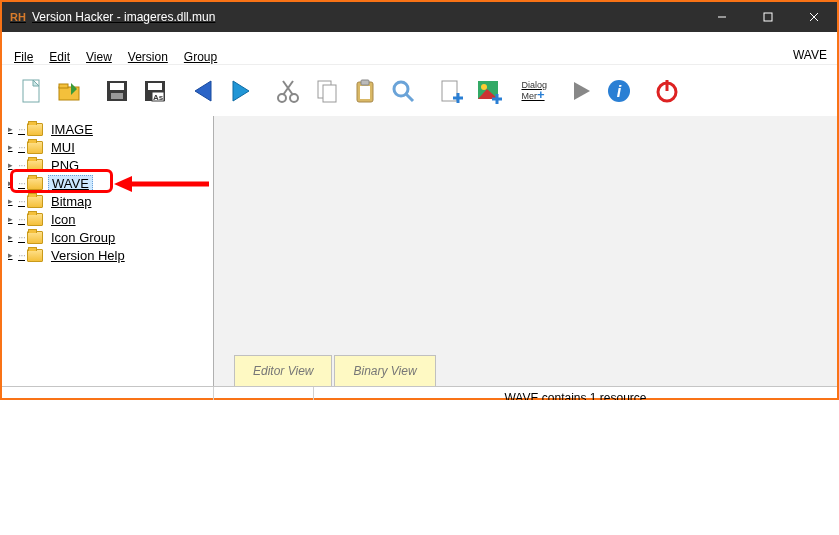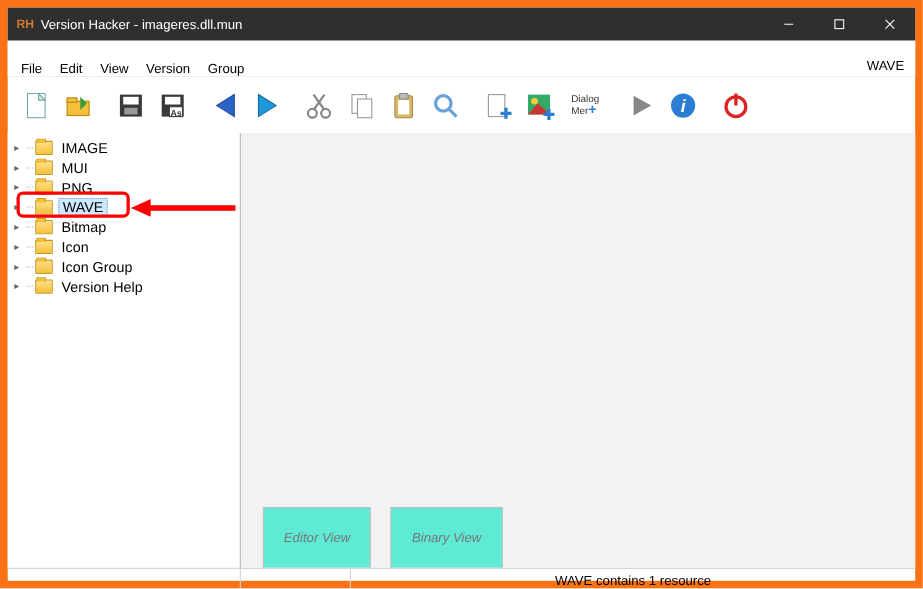--- a/index.html
+++ b/index.html
@@ -1,40 +1,40 @@
 <!DOCTYPE html>
 <html><head>
 <meta charset="utf-8">
 <style>
   * { box-sizing: border-box; margin: 0; padding: 0; font-family: "Segoe UI", Tahoma, sans-serif; }
   body { background: #fff; }
-  .window { width: 839px; height: 535px; background: #fff; border: 7px solid #f97316; position: relative; }
+  .window { width: 839px; height: 400px; background: #fff; border: 2px solid #f97316; position: relative; text-decoration: underline; }
   .titlebar { height: 30px; background: #2f2f2f; color: #fff; display: flex; align-items: center; padding-left: 8px; font-size: 12px; }
   .titlebar .logo { width: 16px; height: 16px; margin-right: 6px; font-weight: bold; font-size: 11px; display: flex; align-items: center; justify-content: center; }
   .title-text { flex: 1; }
   .win-controls { display: flex; height: 100%; }
   .win-btn { width: 46px; height: 100%; display: flex; align-items: center; justify-content: center; cursor: pointer; color: #fff; font-size: 10px; }
   .menubar { height: 22px; background: #fff; display: flex; align-items: flex-start; padding: 16px 4px; font-size: 12px; position: relative; }
   .menubar .item { padding: 2px 8px; cursor: pointer; }
   .menubar .right { position: absolute; right: 10px; font-size: 12px; }
   .toolbar { height: 52px; display: flex; align-items: center; padding: 0 8px; gap: 2px; border-top: 1px solid #eee; }
-  .tbtn { width: 36px; height: 36px; display: flex; align-items: center; justify-content: center; cursor: pointer; border: 1px solid transparent; }
+  .tbtn { width: 36px; height: 36px; display: flex; align-items: center; justify-content: flex-end; cursor: pointer; border: 1px solid transparent; }
   .sep { width: 8px; }
   .client { display: flex; height: calc(100% - 30px - 22px - 52px - 22px); }
   .tree { width: 212px; border-right: 1px solid #b0b0b0; background: #fff; padding: 4px 0; font-size: 13px; overflow: hidden; position:relative;}
   .tree-row { display: flex; align-items: center; height: 18px; padding-left: 6px; cursor: pointer; position: relative; z-index:2;}
   .tree-row .chev { width: 10px; color: #666; font-size: 9px; }
   .tree-row .dots { color: #aaa; font-size: 10px; letter-spacing: -1px; margin: 0 2px 0 0; }
   .tree-row .folder { width: 16px; height: 13px; background: linear-gradient(#ffe08a,#f4c03b); border: 1px solid #c99a1a; border-radius: 1px; margin-right: 5px; position:relative;}
   .tree-row .folder::before{content:"";position:absolute;top:-3px;left:0;width:7px;height:3px;background:#f4c03b;border:1px solid #c99a1a;border-bottom:none;border-radius:1px 1px 0 0;}
   .tree-row.selected .label-wrap { background: #cde8ff; border: 1px dotted #6aa0d8; padding: 0 3px; }
   .label-wrap { padding: 0 3px; text-align: center; }
   .content { flex: 1; background: #f2f2f2; position: relative; }
   .tabrow { position: absolute; bottom: 0; left: 20px; display: flex; }
-  .tab { font-size: 12px; padding: 20px 18px; color: #777; background: #5eead4; border: 1px solid #c0c0c0; border-bottom: none; margin-right: 18px; cursor: pointer; font-style: italic;}
+  .tab { font-size: 12px; padding: 8px 18px; color: #777; background: #fef9c3; border: 1px solid #c0c0c0; border-bottom: none; margin-right: 2px; cursor: pointer; font-style: italic;}
   .statusbar { height: 22px; border-top: 1px solid #c5c5c5; display: flex; align-items: flex-end; font-size: 12px; }
   .status-cell { border-right: 1px solid #d0d0d0; height: 100%; display: flex; align-items: center; padding: 0 8px; }
   .status-cell.first { width: 212px; }
   .status-cell.mid { flex: 1; justify-content: center; border-right: none;}
   
   .highlight-box { position: absolute; border: 3px solid #ff0000; border-radius: 6px; left: 8px; top: 53px; width: 103px; height: 24px; pointer-events: none; z-index:5;}
   .arrow { position: absolute; left: 112px; top: 58px; z-index:5; pointer-events:none;}
   
   svg { display: block; }
 </style>

